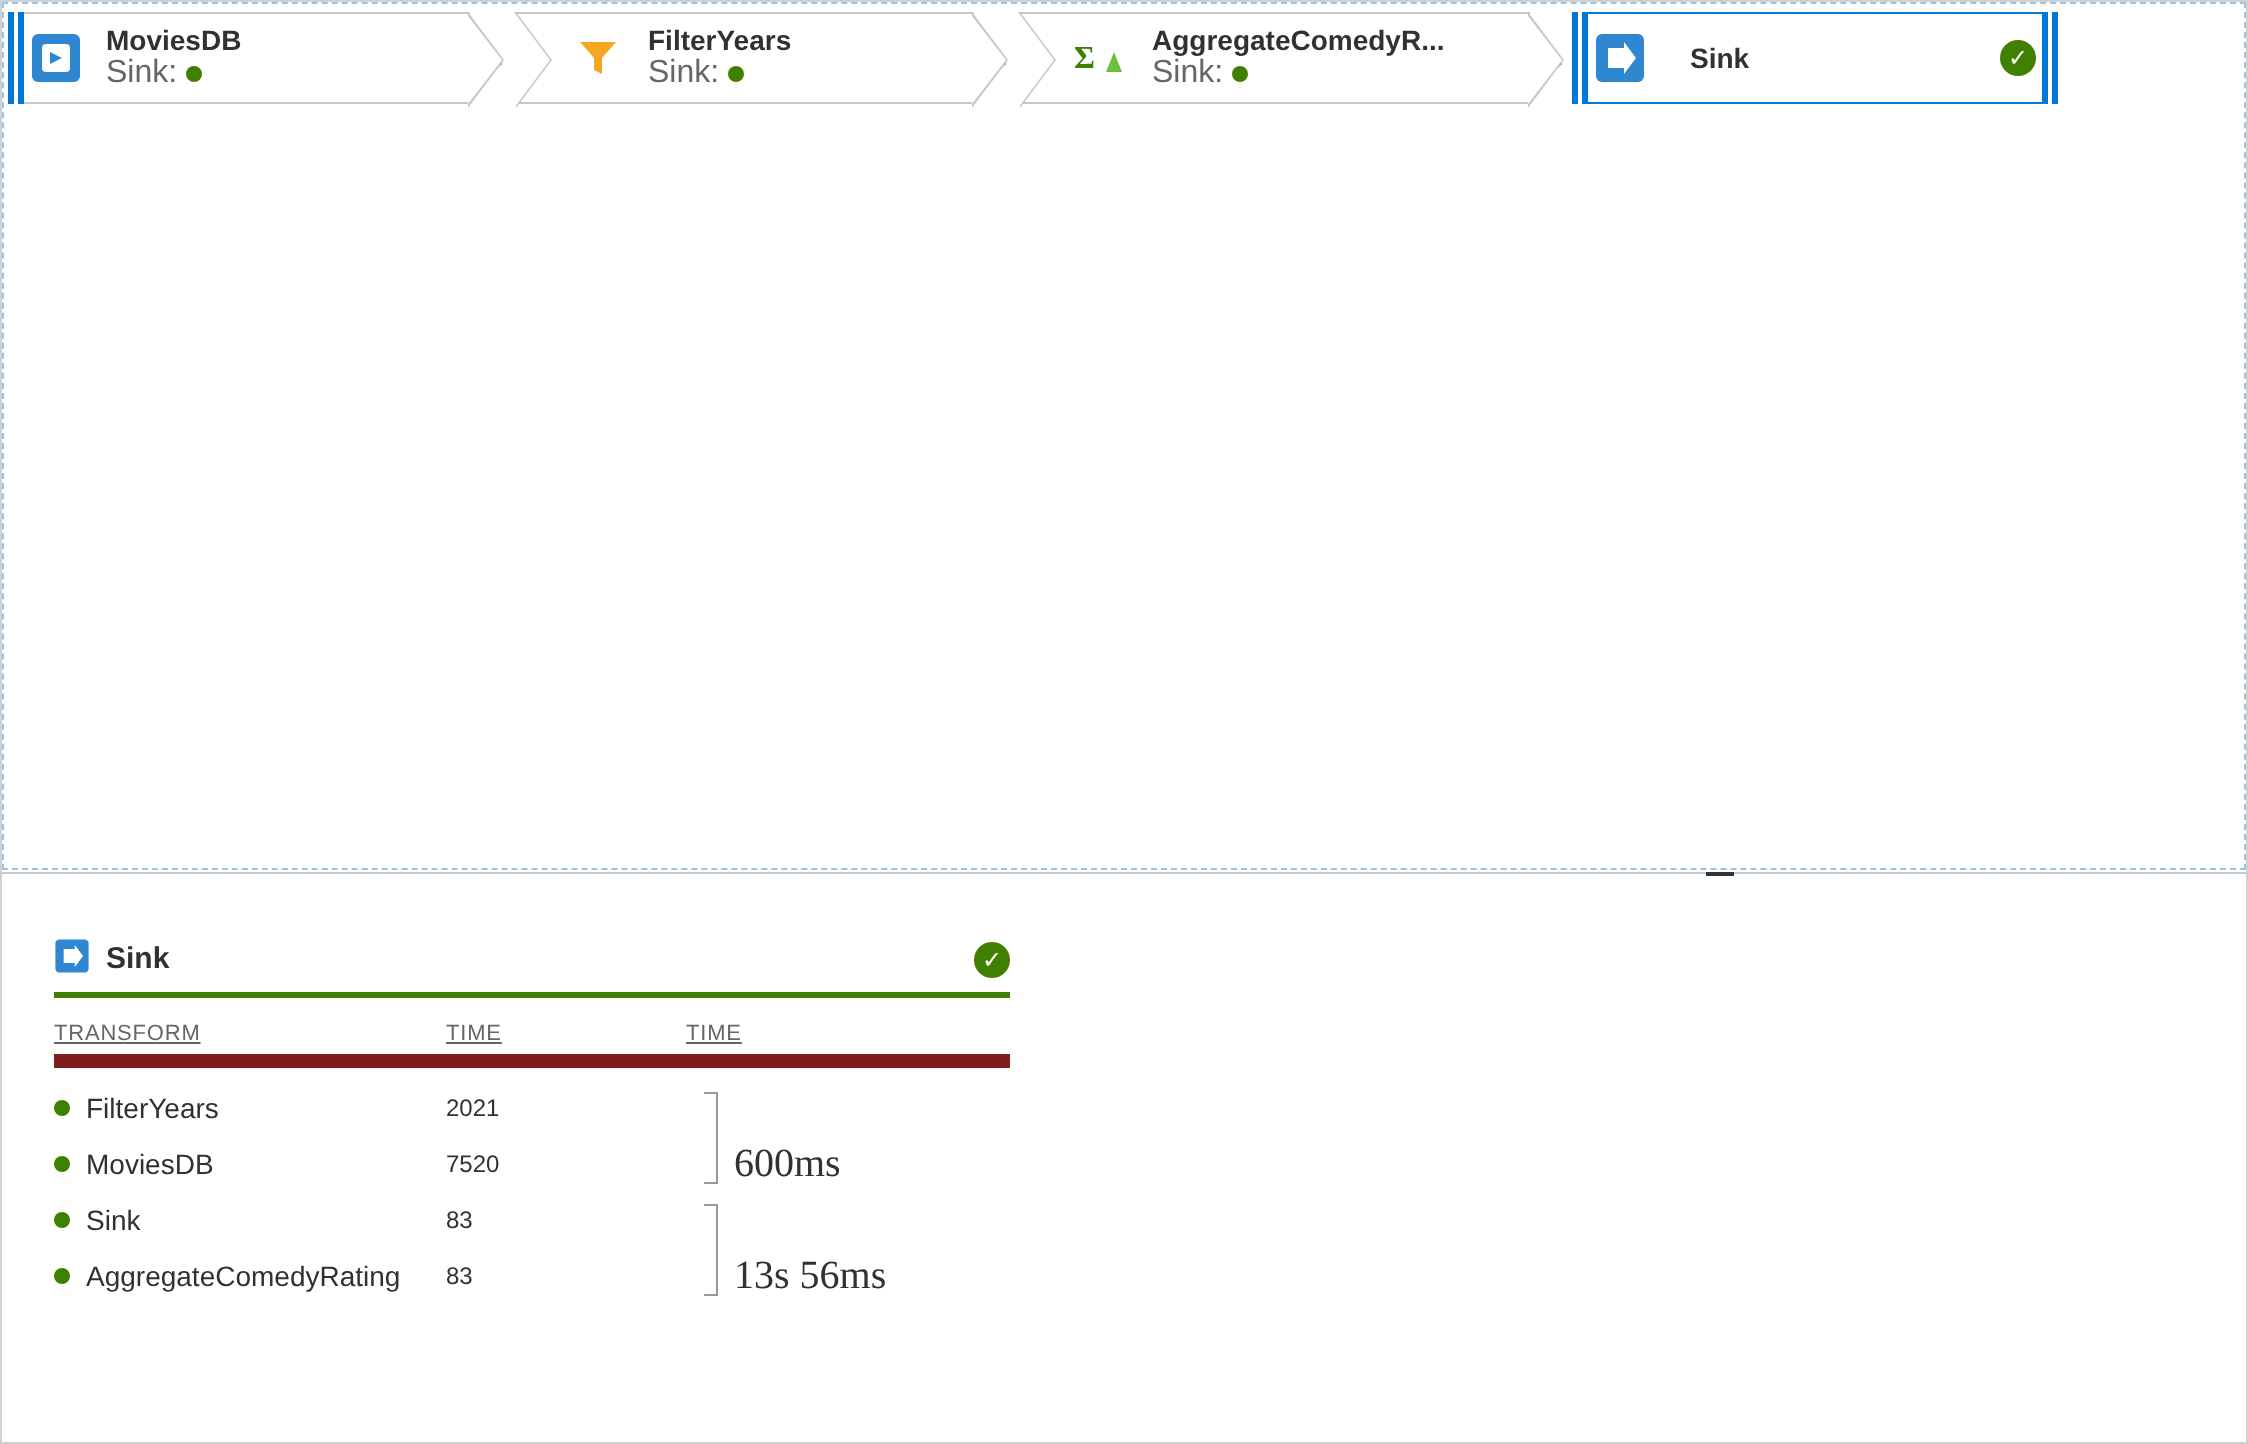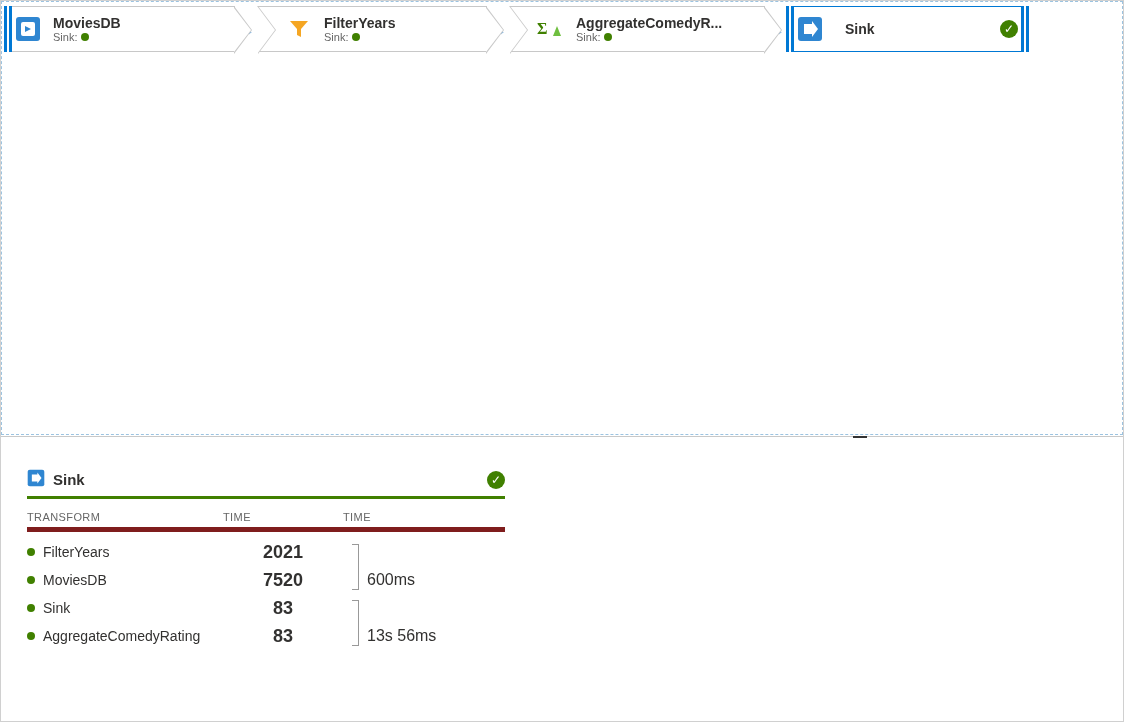--- a/index.html
+++ b/index.html
@@ -55,21 +55,21 @@
     min-width: 0;
   }
   .node .title {
     font-weight: 600;
     font-size: 14px;
     white-space: nowrap;
     overflow: hidden;
     text-overflow: ellipsis;
   }
   .node .sub {
-    font-size: 11px;
+    font-size: 16px;
     color: #666;
     display: flex;
     align-items: center;
     gap: 4px;
   }
   .dot-green {
     width: 8px; height: 8px; border-radius: 50%;
     background: #408000;
     display: inline-block;
   }
@@ -190,33 +190,34 @@
   .cols-head {
     display: grid;
     grid-template-columns: 196px 120px 1fr;
     font-size: 11px;
     letter-spacing: 0.4px;
     color: #666;
     margin-top: 10px;
     width: 478px;
   }
   .cols-head > div {
-    border-bottom: 5px solid #7f1d1d;
+    border-bottom: 7px solid #7f1d1d;
     padding: 2px 0 4px 0;
+    text-decoration: underline;
   }
   .row-grid {
     display: grid;
     grid-template-columns: 196px 120px 24px 1fr;
     align-items: center;
     width: 502px;
     height: 28px;
   }
   .row-grid .name { display:flex; align-items:center; gap:8px; font-size:14px; }
-  .row-grid .rows { font-weight: 700; font-size: 18px; text-align: center; }
-  .row-grid .time { font-size: 16px; }
+  .row-grid .rows { font-weight: 400; font-size: 12px; }
+  .row-grid .time { font-size: 20px; font-family: Liberation Serif, serif; }
   .bracket-col { position: relative; height: 100%; }
   .bracket {
     position: absolute;
     left: 0;
     width: 16px;
     border-right: 1px solid #999;
   }
   .bracket::before, .bracket::after {
     content: "";
     position: absolute;

